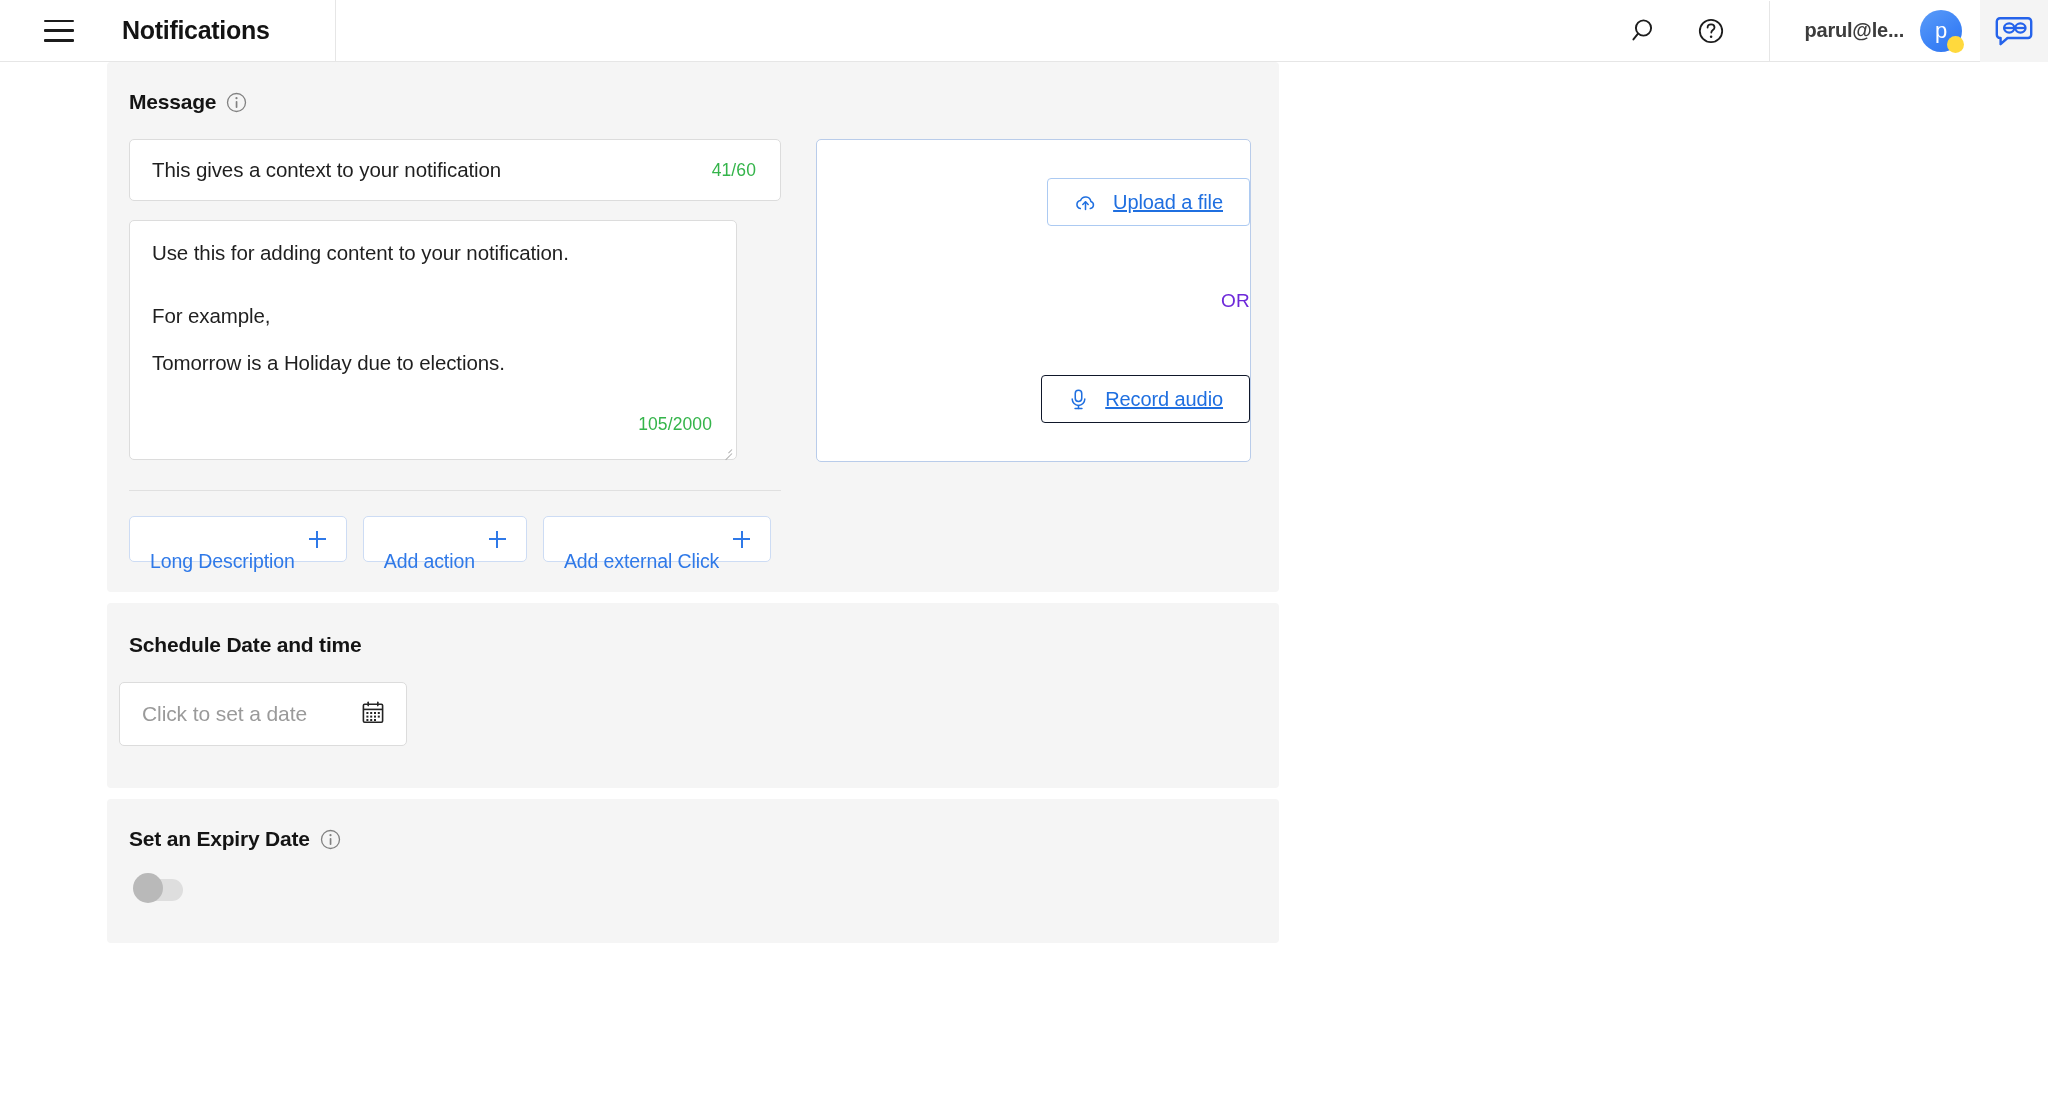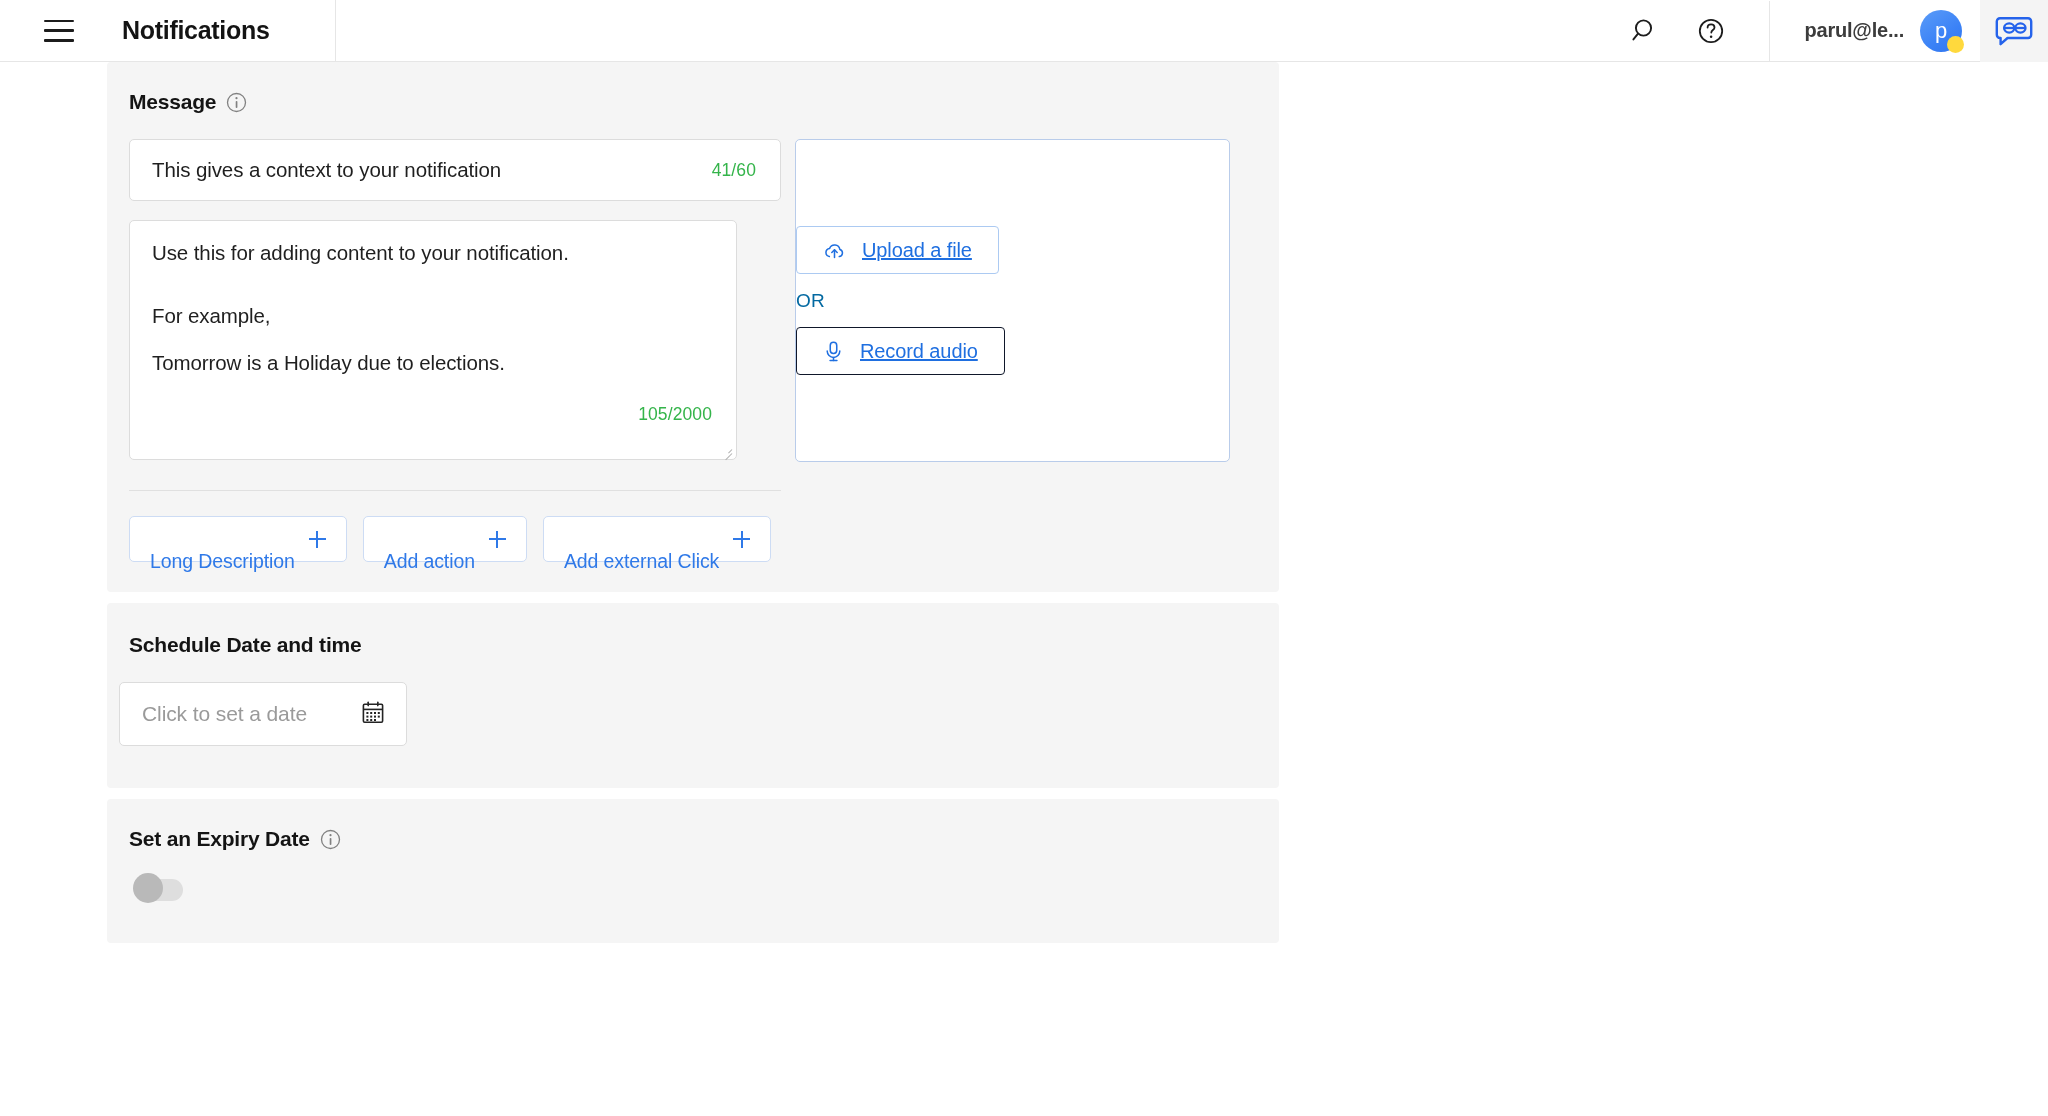--- a/index.html
+++ b/index.html
@@ -116,50 +116,51 @@
     margin-top: 19px;
     width: 608px; height: 240px;
     background: #ffffff;
     border: 1px solid #dcdcdc; border-radius: 5px;
     padding: 22px 24px 14px 22px;
     position: relative;
   }
   .ta-line { font-size: 20.5px; color: #1f1f1f; letter-spacing: -0.1px; line-height: 1.0; }
   .ta-line.l1 { margin-bottom: 42px; }
   .ta-line.l2 { margin-bottom: 27px; }
-  .ta-counter { position: absolute; right: 24px; bottom: 34px; }
+  .ta-counter { position: absolute; right: 24px; bottom: 24px; }
   .resize-grip { position: absolute; right: 3px; bottom: 2px; width: 12px; height: 12px; }
   .resize-grip i {
     position: absolute; right: 1px; display: block;
     height: 1px; background: #b0b0b0; transform: rotate(-45deg); transform-origin: right center;
   }
   .resize-grip i:nth-child(1) { bottom: 3px; width: 9px; }
   .resize-grip i:nth-child(2) { bottom: 7px; width: 5px; }
 
   .upload-box {
-    margin-left: 14px;
+    margin-left: 35px;
     width: 435px; height: 323px;
     background: #ffffff;
     border: 1px solid #b9ccea; border-radius: 5px;
     display: flex; flex-direction: column;
-    align-items: flex-start; justify-content: center;
+    align-items: flex-end; justify-content: center;
     flex: 0 0 auto;
+    gap: 48px;
   }
   .pill {
     height: 48px; background: #ffffff;
     display: flex; align-items: center; justify-content: center;
     border-radius: 4px; padding: 0 26px; cursor: pointer;
   }
   .pill-upload { border: 1px solid #accaf2; min-width: 185px; }
   .pill-record { border: 1px solid #0f172a; min-width: 192px; margin-top: 0; }
   .pill-label {
     font-size: 20px; color: #1f6fe0; text-decoration: underline;
     margin-left: 16px; letter-spacing: -0.1px; font-weight: 400;
   }
-  .or-text { font-size: 19px; color: #0369a1; margin: 16px 0 15px 0; letter-spacing: 0.3px; }
+  .or-text { font-size: 19px; color: #6d28d9; margin: 16px 0 15px 0; letter-spacing: 0.3px; }
 
   .divider {
     height: 1px; background: #e0e0e0;
     width: 652px; margin: 28px 0 0 22px;
   }
 
   .action-row { display: flex; margin: 25px 0 0 22px; }
   .action-btn {
     height: 46px; background: #ffffff;
     border: 1px solid #cddcf4; border-radius: 5px;

